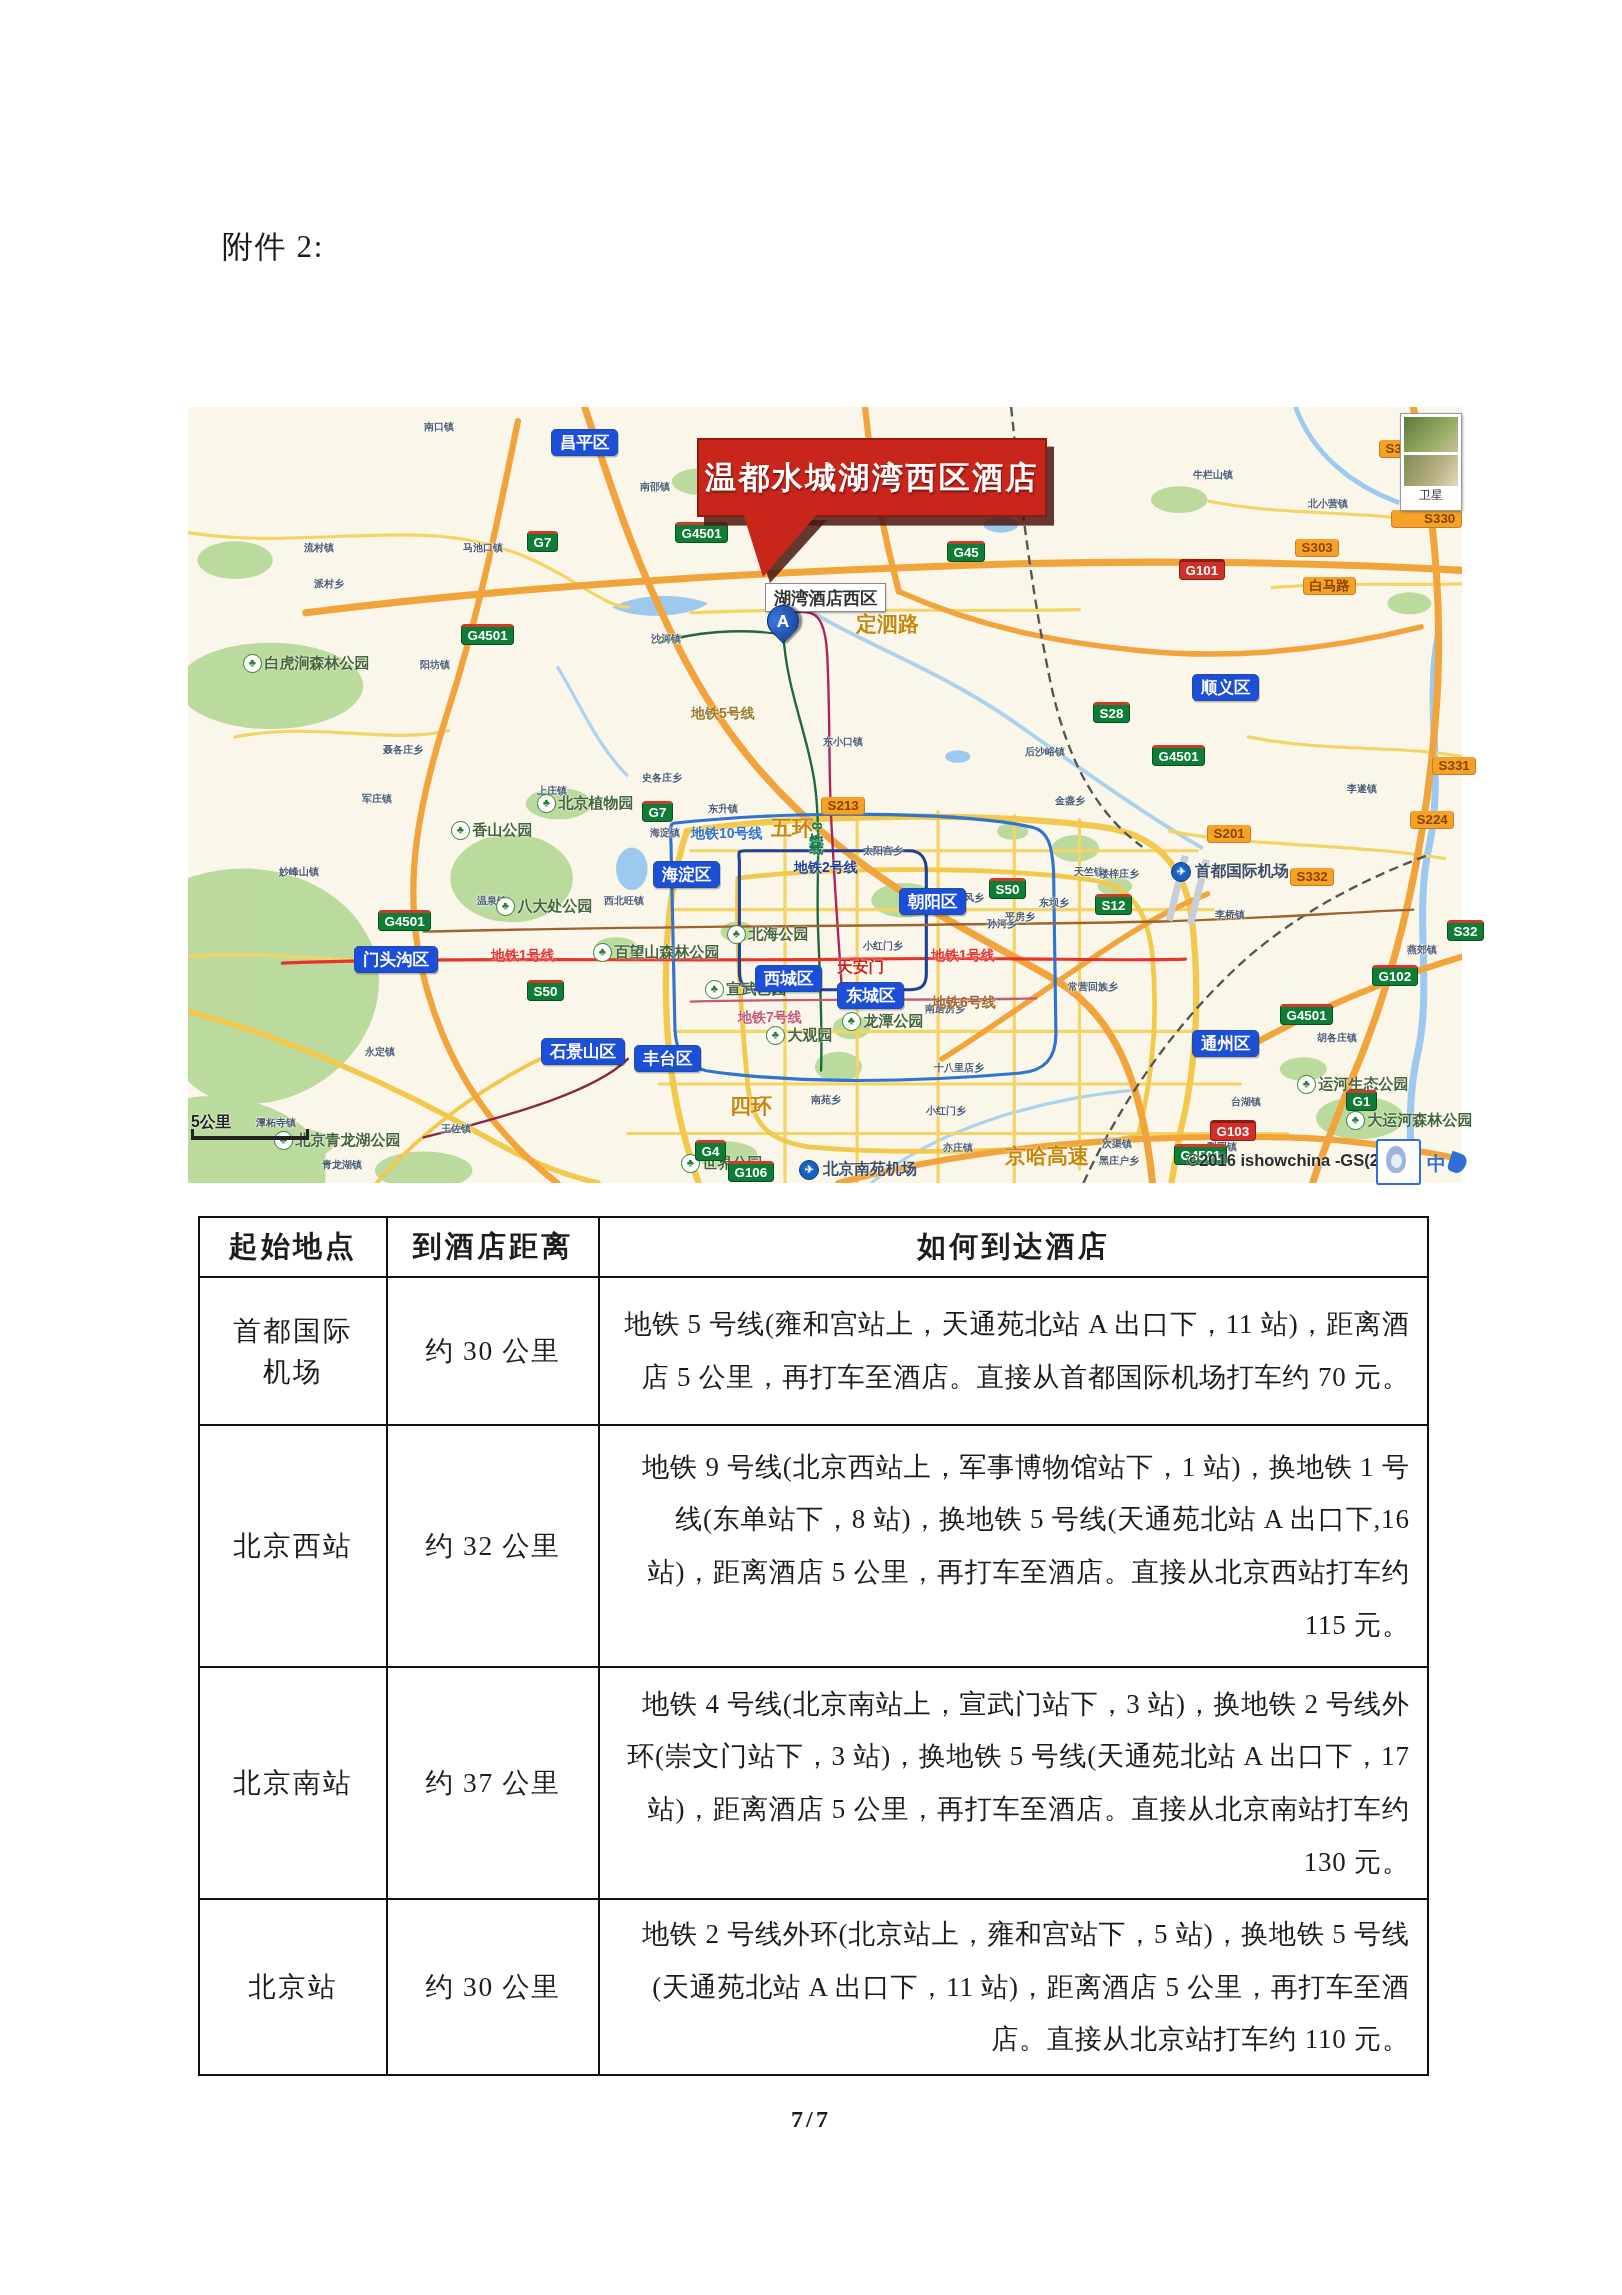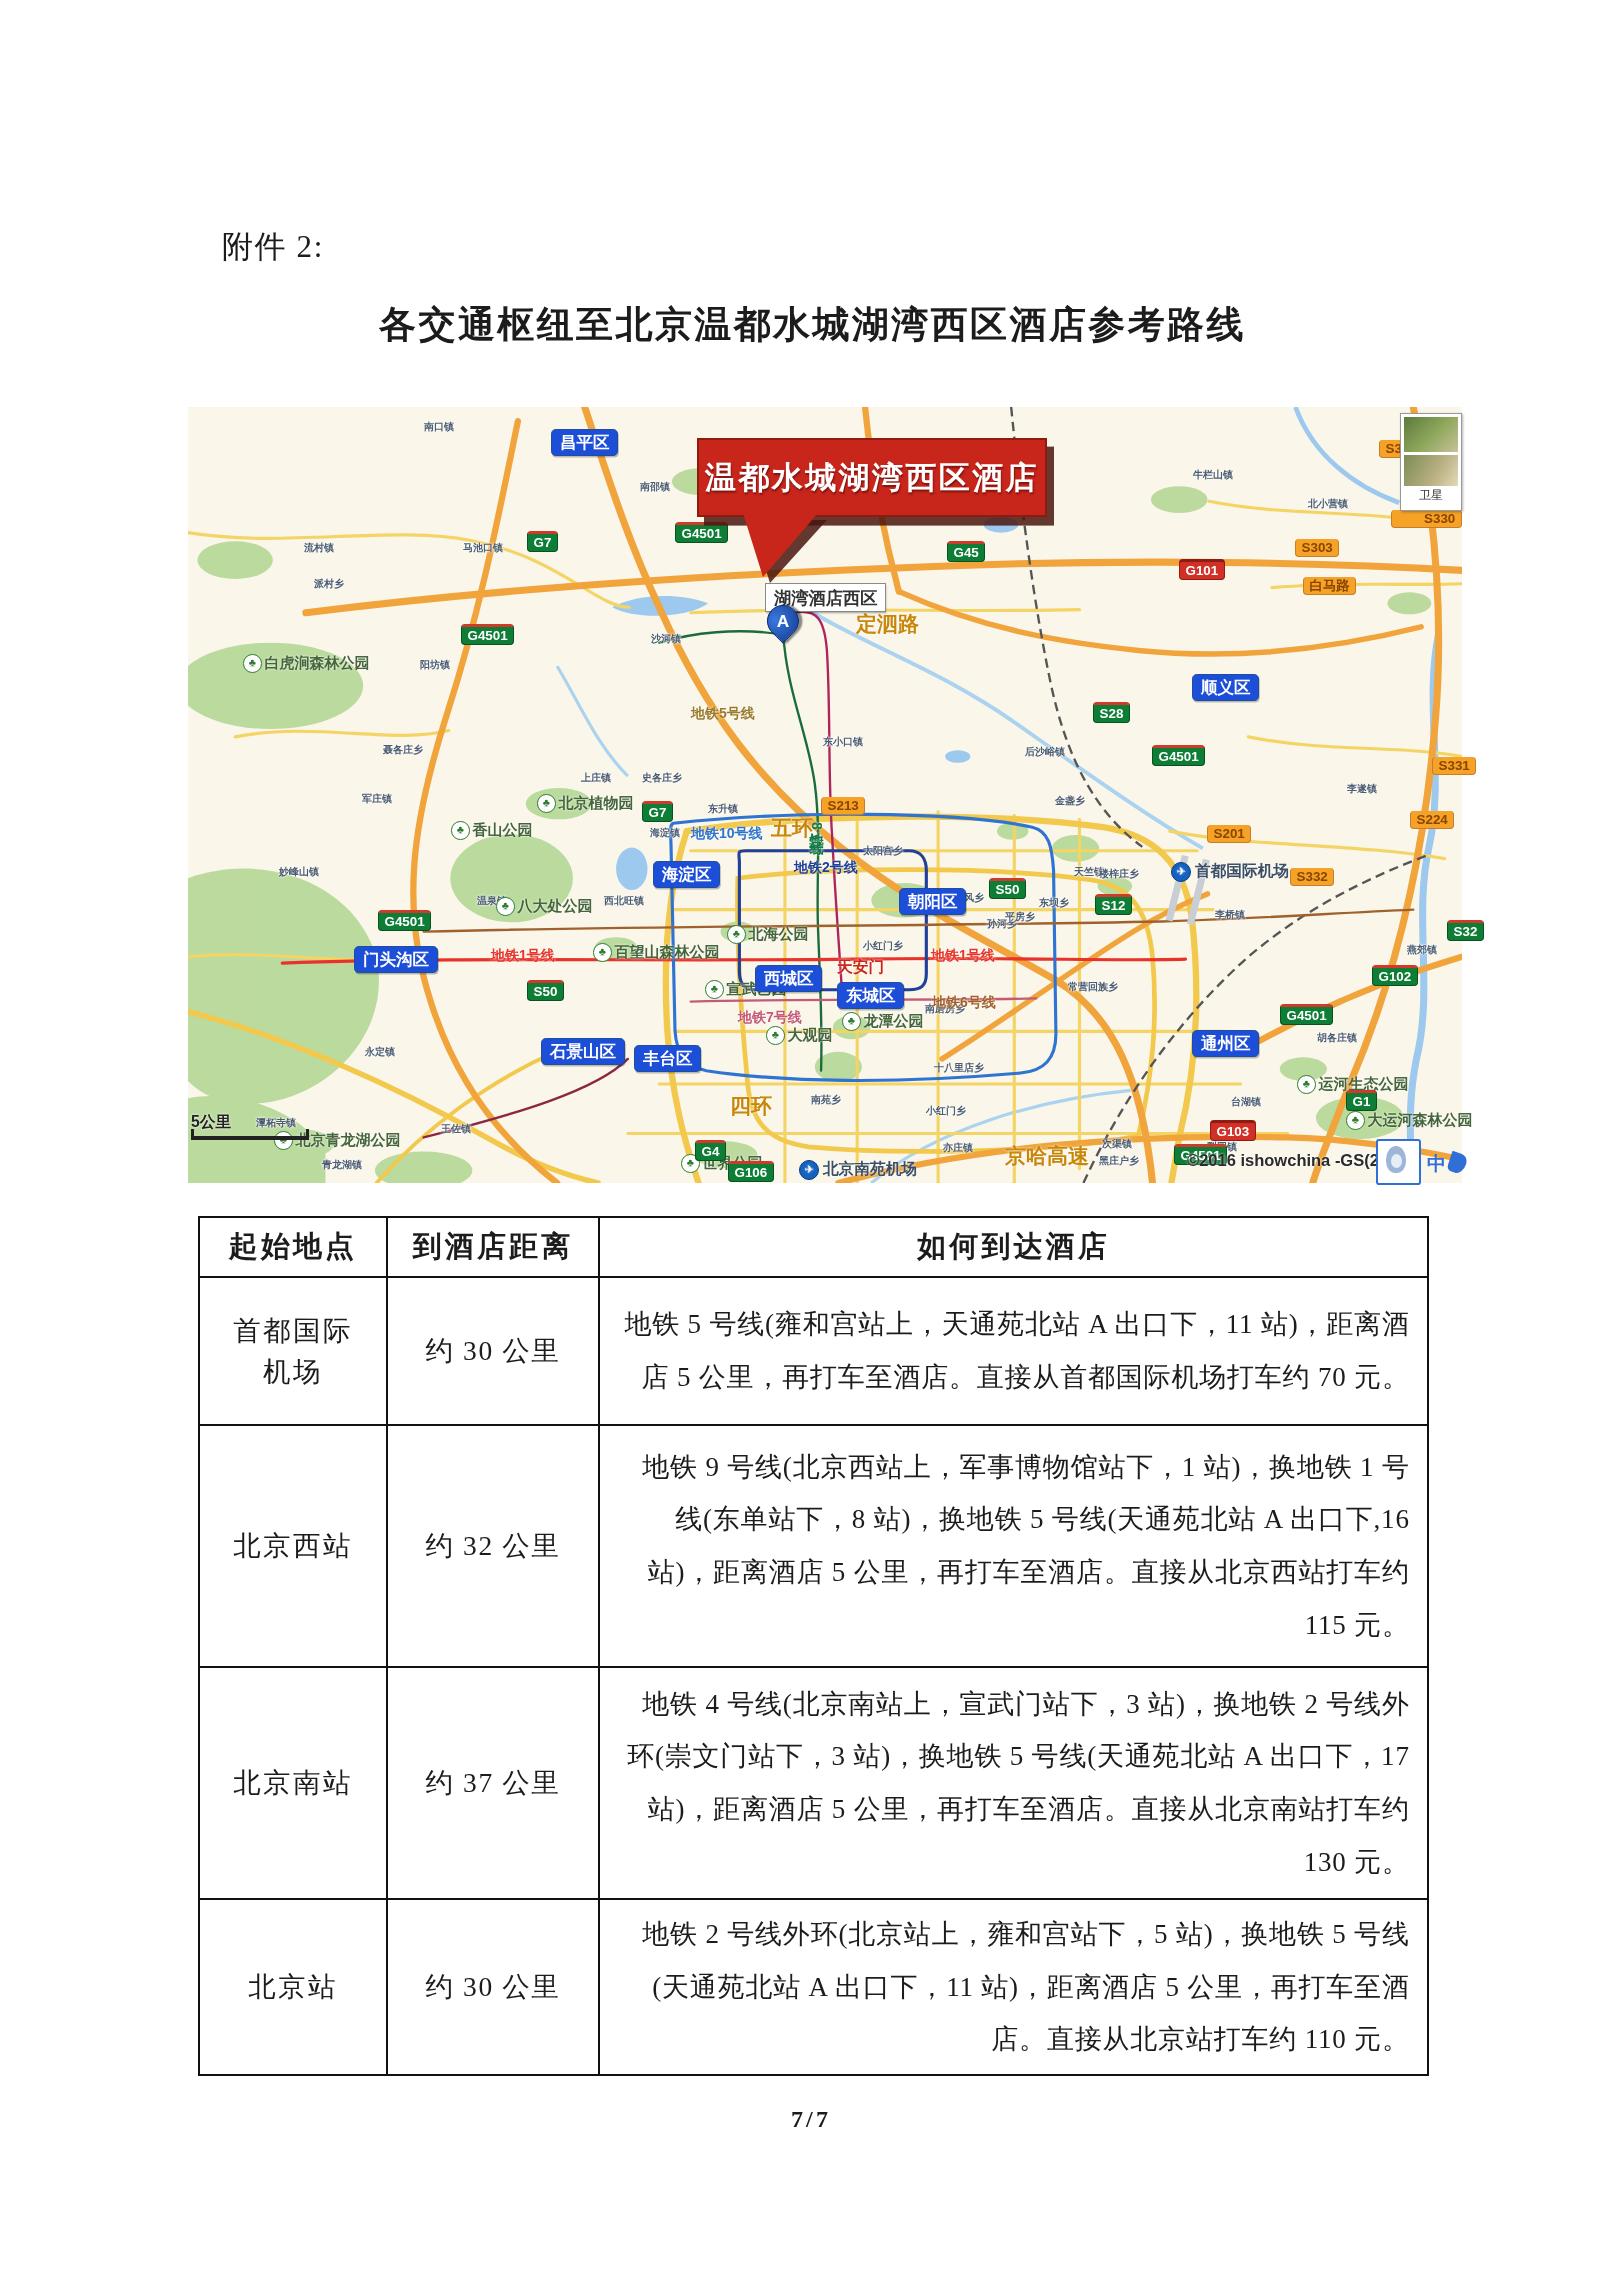--- a/index.html
+++ b/index.html
@@ -95,21 +95,20 @@
   .cell-origin{font-size:27.5px;text-align:center;letter-spacing:2.4px;line-height:1.5;padding:0 22px;}
   .cell-dist{font-size:27.5px;text-align:center;letter-spacing:1.6px;white-space:nowrap;}
   .cell-route{font-size:27px;line-height:1.95;padding:7.9px 17.3px 7.9px 20.4px;text-align:right;letter-spacing:0.8px;}
 </style>
 </head>
 <body>
 
 <div class="page">
 
   <div class="attachment">附件 2:</div>
-  <div class="doc-title">各交通枢纽至北京温都水城湖湾西区酒店参考路线</div>
 
   <div class="map">
     <svg class="basemap" width="1274" height="776" viewBox="0 0 1622 988">
       <rect x="0" y="0" width="1622" height="988" fill="#faf6ea"></rect>
 
       <g fill="#b5d796" opacity="0.9">
         <ellipse cx="105" cy="355" rx="118" ry="55"></ellipse>
         <ellipse cx="60" cy="195" rx="48" ry="24"></ellipse>
         <ellipse cx="652" cy="95" rx="36" ry="17"></ellipse>
         <ellipse cx="880" cy="120" rx="30" ry="14"></ellipse>
@@ -211,21 +210,21 @@
     </svg>
 
     <div class="map-layer" id="map-overlay">
         <div class="m-lab m-town" style="left: 236px; top: 12.6px;"><span>南口镇</span></div>
         <div class="m-lab m-town" style="left: 452px; top: 73px;"><span>南邵镇</span></div>
         <div class="m-lab m-town" style="left: 275px; top: 134px;"><span>马池口镇</span></div>
         <div class="m-lab m-town" style="left: 116px; top: 134px;"><span>流村镇</span></div>
         <div class="m-lab m-town" style="left: 126px; top: 170px;"><span>派村乡</span></div>
         <div class="m-lab m-town" style="left: 232px; top: 251px;"><span>阳坊镇</span></div>
         <div class="m-lab m-town" style="left: 195px; top: 336px;"><span>聂各庄乡</span></div>
-        <div class="m-lab m-town" style="left: 349px; top: 364px; margin-left: 44px;"><span>上庄镇</span></div>
+        <div class="m-lab m-town" style="left: 349px; top: 377px;"><span>上庄镇</span></div>
         <div class="m-lab m-town" style="left: 463px; top: 225px;"><span>沙河镇</span></div>
         <div class="m-lab m-town" style="left: 454px; top: 364px;"><span>史各庄乡</span></div>
         <div class="m-lab m-town" style="left: 289px; top: 487px;"><span>温泉镇</span></div>
         <div class="m-lab m-town" style="left: 416px; top: 487px;"><span>西北旺镇</span></div>
         <div class="m-lab m-town" style="left: 91px; top: 458px;"><span>妙峰山镇</span></div>
         <div class="m-lab m-town" style="left: 174px; top: 385px;"><span>军庄镇</span></div>
         <div class="m-lab m-town" style="left: 462px; top: 419px;"><span>海淀镇</span></div>
         <div class="m-lab m-town" style="left: 520px; top: 395px;"><span>东升镇</span></div>
         <div class="m-lab m-town" style="left: 177px; top: 638px;"><span>永定镇</span></div>
         <div class="m-lab m-town" style="left: 68px; top: 709px;"><span>潭柘寺镇</span></div>

